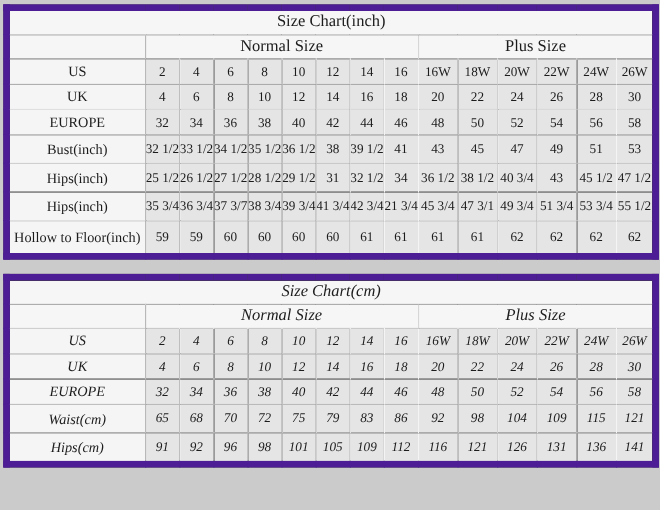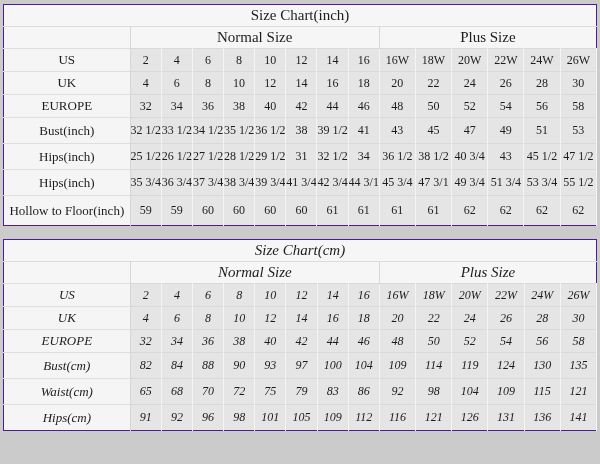--- a/index.html
+++ b/index.html
@@ -12,21 +12,21 @@
     background: #cbcbcb;
     font-family: "Liberation Serif", "DejaVu Serif", serif;
     color: #1c1c1c;
     overflow: hidden;
   }
   table.size-table {
     border-collapse: collapse;
     table-layout: fixed;
     width: 594px;
     margin-left: 3px;
-    border: 1px solid #4c1d95;
+    border: 6px solid #4c1d95;
     background: #404040;
   }
   table.size-table.first  { margin-top: 4px; }
   table.size-table.second { margin-top: 13px; font-style: italic; }
   col.c-label { width: 126px; }
   col.c-n     { width: 31px; }
   col.c-p     { width: 36px; }
   td {
     text-align: center;
     vertical-align: middle;
@@ -182,26 +182,26 @@
         <td class="data-cell">38 1/2</td>
         <td class="data-cell">40 3/4</td>
         <td class="data-cell">43</td>
         <td class="data-cell">45 1/2</td>
         <td class="data-cell">47 1/2</td>
       </tr>
       <tr class="h-md">
         <td class="label-cell">Hips(inch)</td>
         <td class="data-cell">35 3/4</td>
         <td class="data-cell">36 3/4</td>
-        <td class="data-cell">37 3/4</td>
+        <td class="data-cell">37 3/7</td>
         <td class="data-cell">38 3/4</td>
         <td class="data-cell">39 3/4</td>
         <td class="data-cell">41 3/4</td>
         <td class="data-cell">42 3/4</td>
-        <td class="data-cell">44 3/1</td>
+        <td class="data-cell">21 3/4</td>
         <td class="data-cell">45 3/4</td>
         <td class="data-cell">47 3/1</td>
         <td class="data-cell">49 3/4</td>
         <td class="data-cell">51 3/4</td>
         <td class="data-cell">53 3/4</td>
         <td class="data-cell">55 1/2</td>
       </tr>
       <tr class="h-lg">
         <td class="label-cell">Hollow to Floor(inch)</td>
         <td class="data-cell">59</td>
@@ -294,37 +294,20 @@
         <td class="data-cell">44</td>
         <td class="data-cell">46</td>
         <td class="data-cell">48</td>
         <td class="data-cell">50</td>
         <td class="data-cell">52</td>
         <td class="data-cell">54</td>
         <td class="data-cell">56</td>
         <td class="data-cell">58</td>
       </tr>
       <tr class="h-md">
-        <td class="label-cell">Bust(cm)</td>
-        <td class="data-cell">82</td>
-        <td class="data-cell">84</td>
-        <td class="data-cell">88</td>
-        <td class="data-cell">90</td>
-        <td class="data-cell">93</td>
-        <td class="data-cell">97</td>
-        <td class="data-cell">100</td>
-        <td class="data-cell">104</td>
-        <td class="data-cell">109</td>
-        <td class="data-cell">114</td>
-        <td class="data-cell">119</td>
-        <td class="data-cell">124</td>
-        <td class="data-cell">130</td>
-        <td class="data-cell">135</td>
-      </tr>
-      <tr class="h-md">
         <td class="label-cell">Waist(cm)</td>
         <td class="data-cell">65</td>
         <td class="data-cell">68</td>
         <td class="data-cell">70</td>
         <td class="data-cell">72</td>
         <td class="data-cell">75</td>
         <td class="data-cell">79</td>
         <td class="data-cell">83</td>
         <td class="data-cell">86</td>
         <td class="data-cell">92</td>

